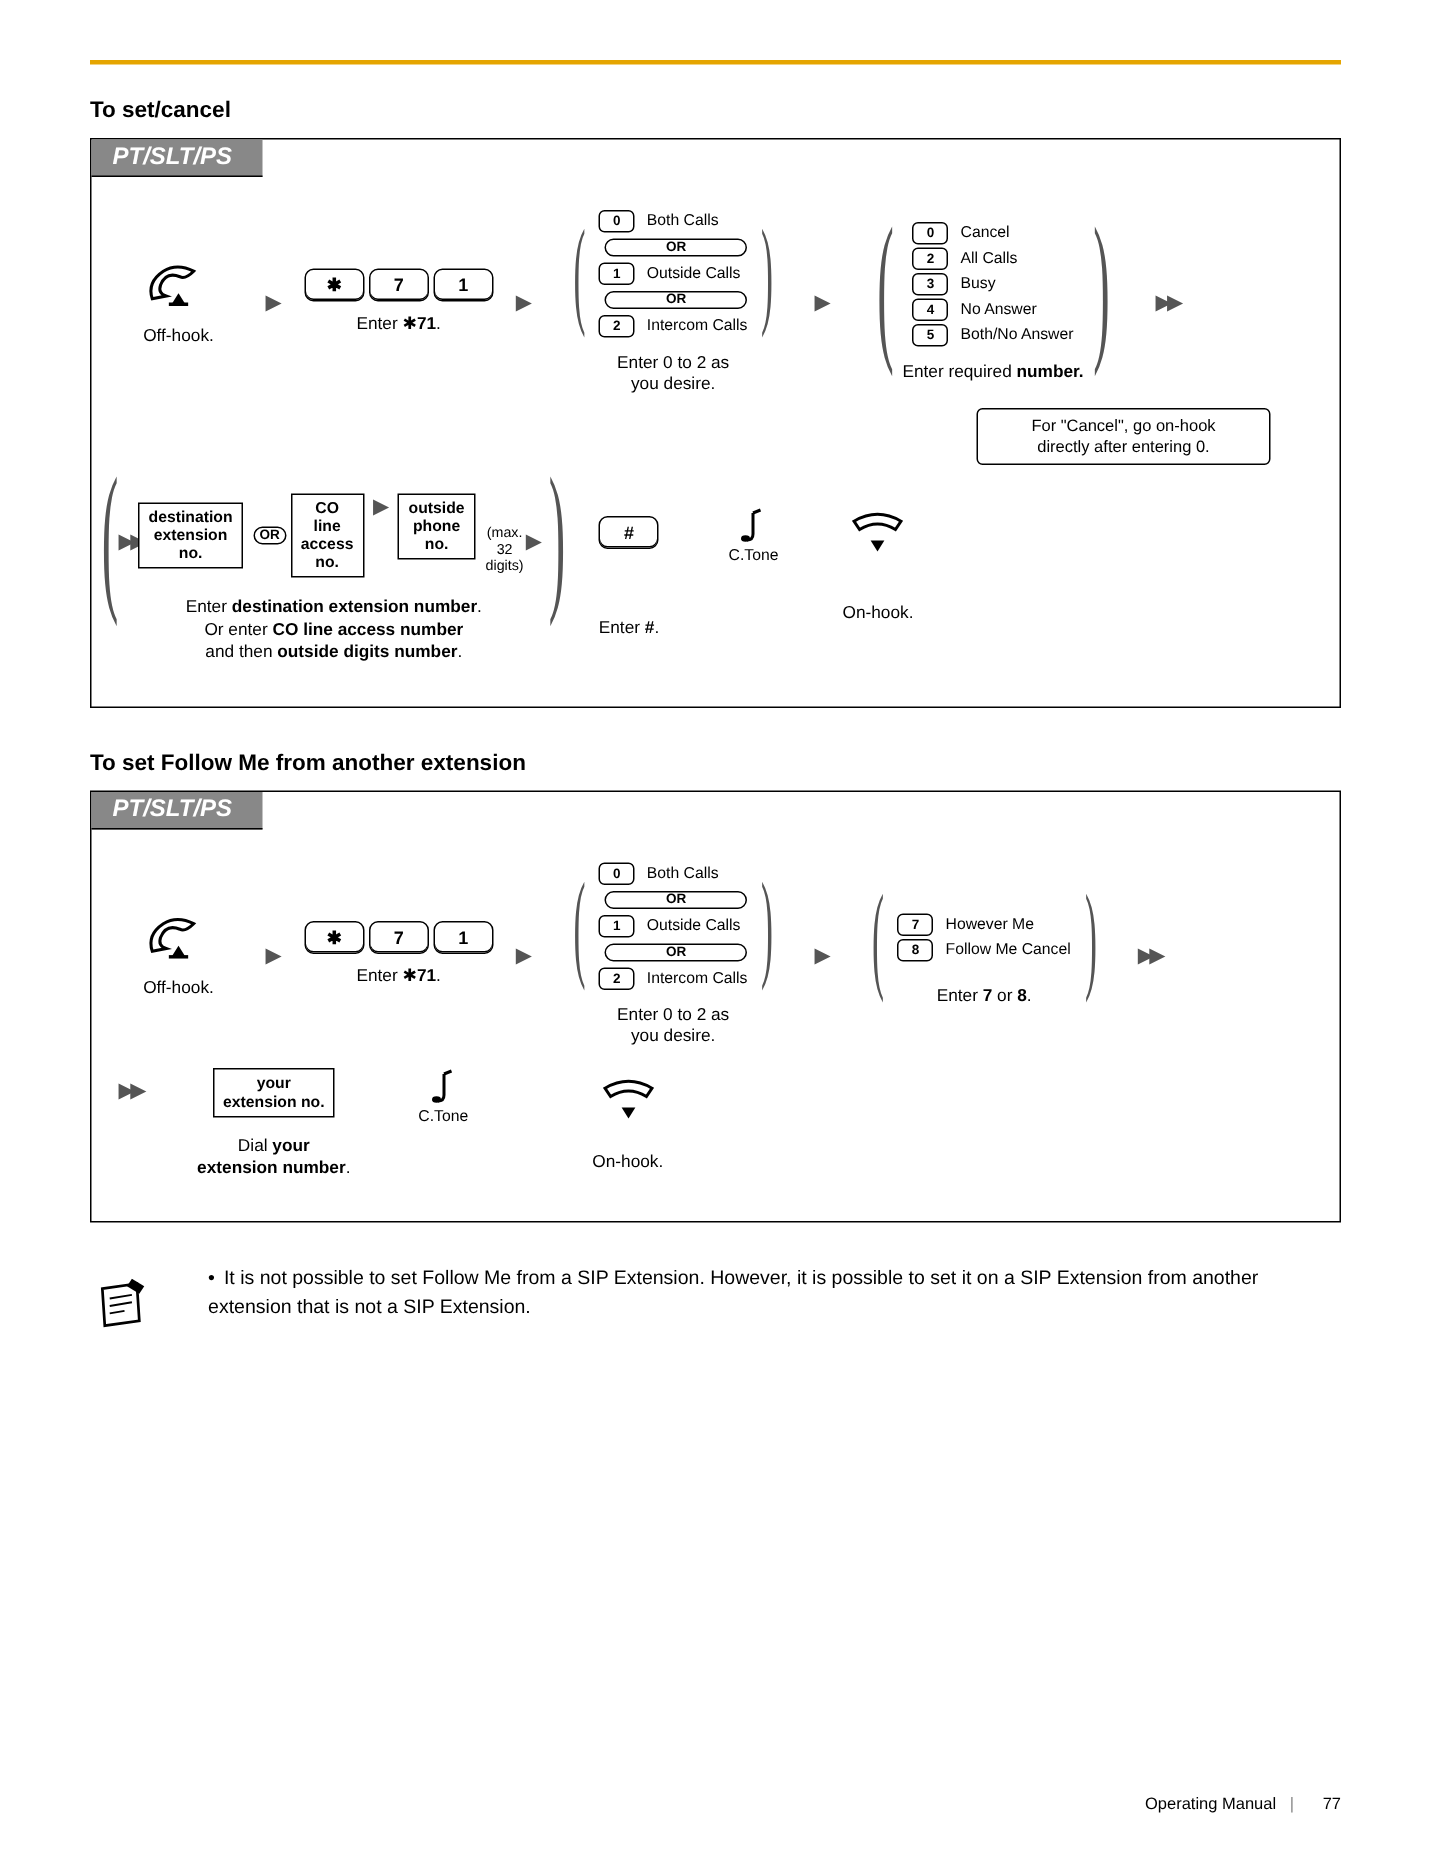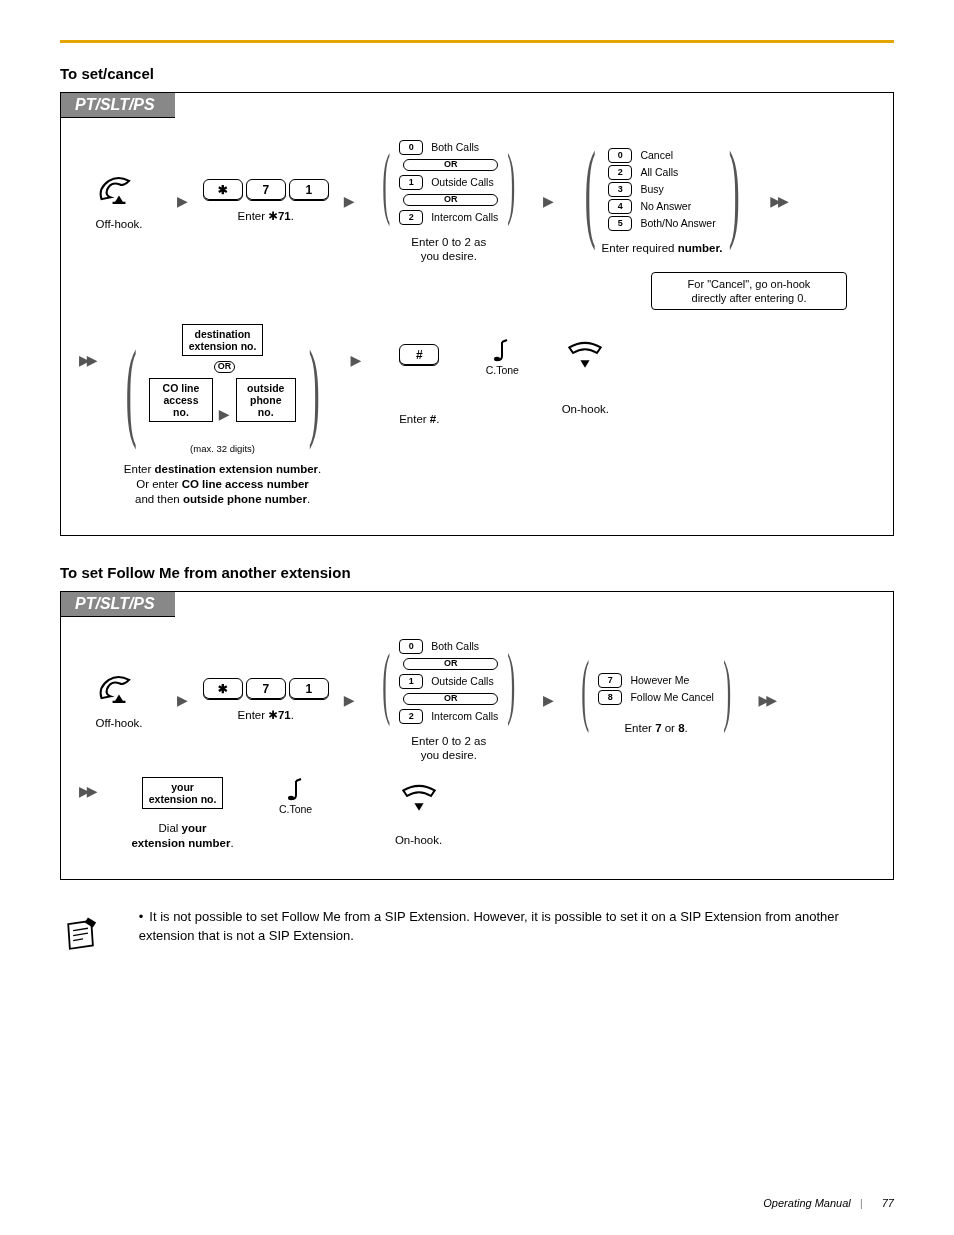--- a/index.html
+++ b/index.html
@@ -20,26 +20,26 @@
 .lilkey { display:inline-flex; align-items:center; justify-content:center; width:22px; height:13px; border:1.4px solid #000; border-radius:4px; font-weight:bold; font-size:9px; background:#fff; }
 .opt-line { display:flex; align-items:center; gap:8px; font-size:10.5px; line-height:1.2; }
 .opt-or { font-size:9px; border:1.2px solid #000; border-radius:6px; padding:0 3px; font-weight:bold; display:inline-block; line-height:1.1; margin:2px 0 2px 4px;}
 .paren-box { display:flex; align-items:center; }
 .paren { font-size:80px; font-family:"Times New Roman", serif; line-height:0.6; transform:scaleX(0.3); color:#555; }
 .paren.lg { font-size:110px; }
 .opts { display:flex; flex-direction:column; gap:2px; padding:2px 0;}
 .ibox { border:1.4px solid #000; padding:3px 6px; font-weight:bold; font-size:10.5px; text-align:center; line-height:1.15; background:#fff;}
 .notebox { border:1px solid #000; border-radius:4px; padding:4px 8px; font-size:11px; line-height:1.3; text-align:center; }
 .svg-icon { width:46px; height:38px; }
-.footer { position:absolute; bottom:26px; right:60px; font-size:11px;font-style:italic; }
+.footer { position:absolute; bottom:26px; right:60px; font-size:11px; }
 .footer .pnum { margin-left:10px; }
 .note-row { display:flex; gap:36px; margin-top:10px; font-size:13px; line-height:1.45; align-items:flex-start;}
 .bullet { margin-right:6px;}
 .caption-left { font-size:11.5px; line-height:1.3; text-align:center; }
-.linked { display:flex; align-items:flex-end; gap:6px;}
+.linked { display:flex; align-items:flex-start; gap:6px;}
 .maxnote { font-size:9.5px; text-align:center; margin-top:18px; display:flex; align-items:center; justify-content:center; gap:4px;}
 .maxnote .dash{flex:1; border-top:1px solid #000;}
 </style>
 </head>
 <body>
 
 <div class="page">
   <div class="gold-rule"></div>
 
   <div class="section-title">To set/cancel</div>
@@ -138,21 +138,21 @@
           <span>directly after entering 0.</span>
         </div>
       </div>
 
       <div class="row" style="align-items:flex-start">
         <span class="darrow" style="margin-top:28px">▶▶</span>
 
         <div class="col" style="width:220px">
           <div class="paren-box">
             <span class="paren lg">(</span>
-            <div style="display:flex;flex-direction:column;align-items:center;gap:3px">
+            <div style="display:flex;flex-direction:row;align-items:center;gap:3px">
               <div class="ibox" style="white-space:pre-line">destination
 extension no.</div>
               <span class="opt-or">OR</span>
               <div class="linked">
                 <div class="ibox" style="white-space:pre-line">CO line
 access no.</div>
                 <span class="arrow">▶</span>
                 <div class="ibox" style="white-space:pre-line">outside
 phone no.</div>
               </div>
@@ -160,21 +160,21 @@
                   <span class="dash"></span>
                   <span>(max. 32 digits)</span>
                   <span class="dash"></span>
                 </div>
             </div>
             <span class="paren lg">)</span>
           </div>
           <div class="caption-left" style="margin-top:8px">
             Enter <b>destination extension number</b>.<br>
             Or enter <b>CO line access number</b><br>
-            and then <b>outside phone number</b>.
+            and then <b>outside digits number</b>.
           </div>
         </div>
         <span class="arrow" style="margin-top:28px">▶</span>
 
         <div class="col" style="width:80px;margin-top:20px">
           <span class="key">#</span>
           <div class="step-caption" style="margin-top:46px">Enter <b>#</b>.</div>
         </div>
 
         <div class="col" style="width:50px;margin-top:14px">

